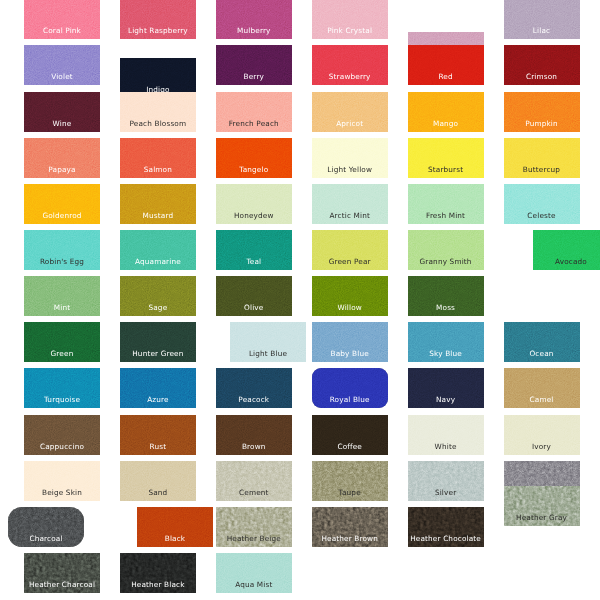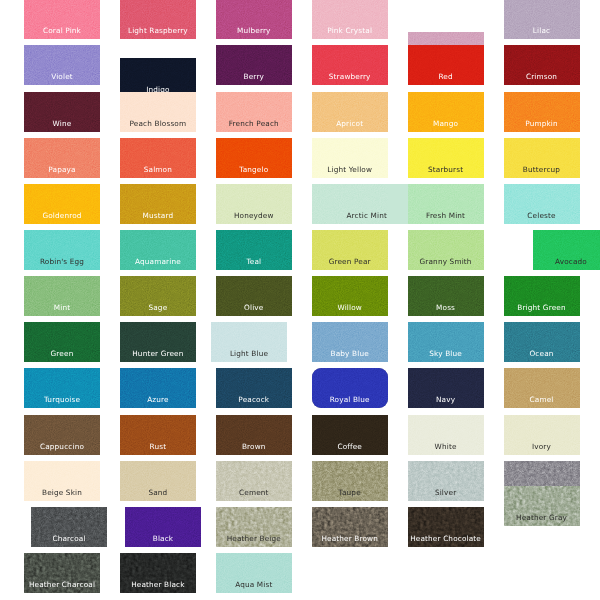--- a/index.html
+++ b/index.html
@@ -207,21 +207,21 @@
         <rect width="76" height="40" filter="url(#texFine)"></rect>
       </svg>
       <div class="sw-label">Mustard</div>
     </div>
     <div class="swatch dark" style="left: 215.8px; top: 183.8px; background: rgb(220, 233, 192);">
       <svg class="tex">
         <rect width="76" height="40" filter="url(#texFine)"></rect>
       </svg>
       <div class="sw-label">Honeydew</div>
     </div>
-    <div class="swatch dark" style="left: 311.7px; top: 183.8px; background: rgb(198, 231, 214); padding-left: 34px;">
+    <div class="swatch dark" style="left: 311.7px; top: 183.8px; background: rgb(198, 231, 214);">
       <svg class="tex">
         <rect width="76" height="40" filter="url(#texFine)"></rect>
       </svg>
       <div class="sw-label">Arctic Mint</div>
     </div>
     <div class="swatch dark" style="left: 407.6px; top: 183.8px; background: rgb(180, 230, 184);">
       <svg class="tex">
         <rect width="76" height="40" filter="url(#texFine)"></rect>
       </svg>
       <div class="sw-label">Fresh Mint</div>
@@ -291,39 +291,33 @@
         <rect width="76" height="40" filter="url(#texFine)"></rect>
       </svg>
       <div class="sw-label">Willow</div>
     </div>
     <div class="swatch light" style="left: 407.6px; top: 276.1px; background: rgb(60, 99, 37);">
       <svg class="tex">
         <rect width="76" height="40" filter="url(#texFine)"></rect>
       </svg>
       <div class="sw-label">Moss</div>
     </div>
-    <div class="swatch light" style="left: 503.5px; top: 276.1px; background: rgb(28, 140, 35);">
-      <svg class="tex">
-        <rect width="76" height="40" filter="url(#texFine)"></rect>
-      </svg>
-      <div class="sw-label">Bright Green</div>
-    </div>
     <div class="swatch light" style="left: 24px; top: 322.25px; background: rgb(24, 107, 51);">
       <svg class="tex">
         <rect width="76" height="40" filter="url(#texFine)"></rect>
       </svg>
       <div class="sw-label">Green</div>
     </div>
     <div class="swatch light" style="left: 119.9px; top: 322.25px; background: rgb(39, 68, 56);">
       <svg class="tex">
         <rect width="76" height="40" filter="url(#texFine)"></rect>
       </svg>
       <div class="sw-label">Hunter Green</div>
     </div>
-    <div class="swatch dark" style="left: 211px; top: 322.25px; background: rgb(204, 227, 228);">
+    <div class="swatch dark" style="left: 230px; top: 322.25px; background: rgb(204, 227, 228);">
       <svg class="tex">
         <rect width="76" height="40" filter="url(#texFine)"></rect>
       </svg>
       <div class="sw-label">Light Blue</div>
     </div>
     <div class="swatch light" style="left: 311.7px; top: 322.25px; background: rgb(124, 170, 206);">
       <svg class="tex">
         <rect width="76" height="40" filter="url(#texFine)"></rect>
       </svg>
       <div class="sw-label">Baby Blue</div>
@@ -441,27 +435,27 @@
         <rect width="76" height="40" filter="url(#texMed)"></rect>
       </svg>
       <div class="sw-label">Silver</div>
     </div>
     <div class="swatch light" style="left: 503.5px; top: 460.7px; background: rgb(141, 139, 146);">
       <svg class="tex">
         <rect width="76" height="40" filter="url(#texMed)"></rect>
       </svg>
       <div class="sw-label">Gray</div>
     </div>
-    <div class="swatch light" style="left: 31px; top: 506.85px; background: rgb(79, 82, 84);">
+    <div class="swatch light" style="left: 8px; top: 506.85px; background: rgb(79, 82, 84); border-radius: 14px;">
       <svg class="tex">
         <rect width="76" height="40" filter="url(#texMed)"></rect>
       </svg>
       <div class="sw-label">Charcoal</div>
     </div>
-    <div class="swatch light" style="left: 125px; top: 506.85px; background: #4c1d95;">
+    <div class="swatch light" style="left: 137px; top: 506.85px; background: #c2410c;">
       <svg class="tex">
         <rect width="76" height="40" filter="url(#texFine)"></rect>
       </svg>
       <div class="sw-label">Black</div>
     </div>
     <div class="swatch dark" style="left: 215.8px; top: 506.85px; background: rgb(175, 176, 152);">
       <svg class="tex">
         <rect width="76" height="40" filter="url(#texHeather)"></rect>
       </svg>
       <div class="sw-label">Heather Beige</div>

